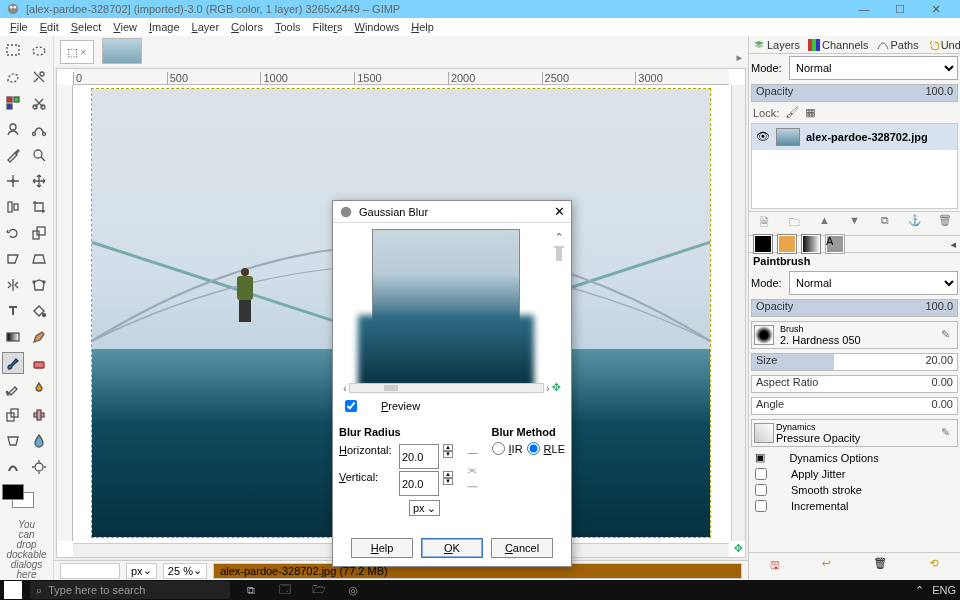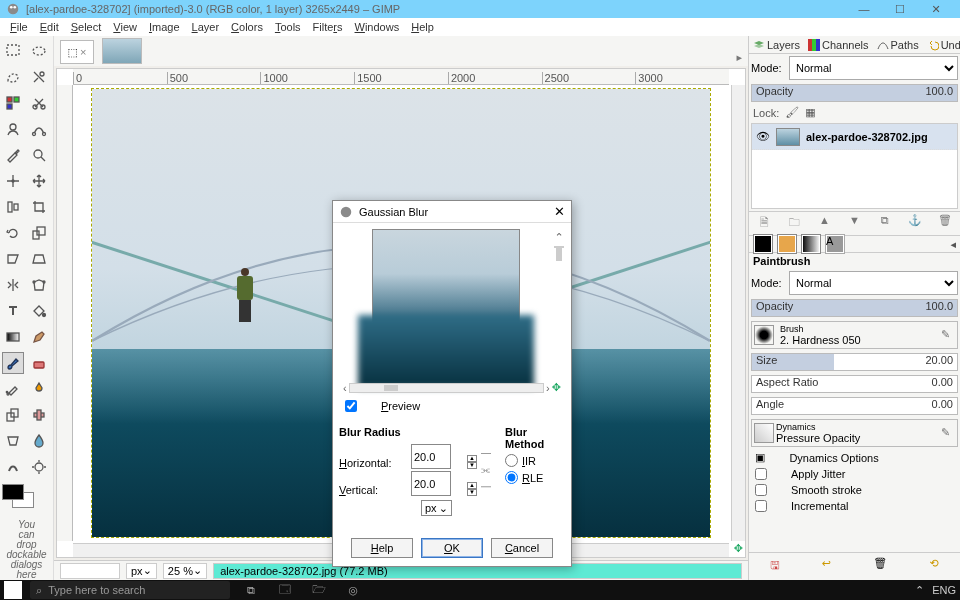--- a/index.html
+++ b/index.html
@@ -45,21 +45,21 @@
 .person .body{width:16px;height:24px;background:#556b2f;margin:0 auto;border-radius:3px;}
 .person .legs{width:12px;height:22px;background:#333;margin:0 auto;}
 .bridge .cable{position:absolute;left:0;right:0;top:-120px;height:120px;overflow:visible;}
 .cable svg{width:100%;height:100%;}
 .scroll-h{position:absolute;left:16px;right:16px;bottom:0;height:14px;background:#f0f0f0;border-top:1px solid #ccc;}
 .scroll-v{position:absolute;right:0;top:16px;bottom:16px;width:14px;background:#f0f0f0;border-left:1px solid #ccc;}
 .movecorner{position:absolute;right:2px;bottom:2px;color:#2a6;}
 .statusbar{height:20px;background:#f5f5f3;border-top:1px solid #ccc;display:flex;align-items:center;gap:6px;padding:0 6px;}
 .statusbar .fld{border:1px solid #ccc;background:#fff;padding:1px 4px;height:16px;display:flex;align-items:center;}
 .statusbar .fld.wide{flex:0 0 60px;}
-.statusbar .status{border:1px solid #ccc;background:#5eead4;padding:1px 6px;height:16px;flex:1;}
+.statusbar .status{border:1px solid #ccc;background:#a16207;padding:1px 6px;height:16px;flex:1;}
 .rightpanel{width:212px;background:#f5f5f3;border-left:1px solid #ccc;display:flex;flex-direction:column;}
 .dockhdr{height:18px;display:flex;align-items:center;border-bottom:1px solid #ccc;}
 .docktab{padding:2px 4px;display:flex;align-items:center;gap:2px;color:#333;}
 .docktab svg{width:12px;height:12px;}
 .dockarrow{margin-left:auto;padding:0 4px;color:#555;}
 .slider-row{display:flex;align-items:flex-start;height:18px;border:1px solid #bbb;background:linear-gradient(90deg,#c4cfe0 100%,#fff 0);margin:2px;color:#333;padding:0 4px;justify-content:space-between;}
 .slider-row.part{background:linear-gradient(90deg,#c4cfe0 40%,#fff 40%);}
 .form-row{display:flex;align-items:center;margin:2px;gap:4px;}
 .form-row label{min-width:34px;}
 .form-row select, .form-row input{border:1px solid #aaa;height:24px;background:#fff;padding:0 2px;flex:1;}
@@ -92,28 +92,28 @@
 .pv-wrap{display:flex;align-items:flex-start;margin-bottom:4px;}
 .pv-scroll-v{width:12px;display:flex;flex-direction:column;align-items:center;gap:2px;color:#666;padding:2px 0;}
 .pv-scroll-v .track{flex:1;width:10px;background:#eee;border:1px solid #ccc;position:relative;}
 .pv-scroll-v .thumb{position:absolute;top:45%;left:1px;right:1px;height:14px;background:#ccc;}
 .pv-scroll-h{display:flex;align-items:center;gap:2px;color:#666;padding:0 4px 4px 4px;}
 .pv-scroll-h .track{flex:1;height:10px;background:#eee;border:1px solid #ccc;position:relative;}
 .pv-scroll-h .thumb{position:absolute;left:18%;top:1px;bottom:1px;width:14px;background:#ccc;}
 .pv-scroll-h .move{color:#2a6;}
 .dlg-section{margin:6px 0;}
 .dlg-section .title{font-weight:bold;margin-bottom:4px;}
-.numrow{display:flex;align-items:flex-end;gap:16px;margin:2px 0;}
+.numrow{display:flex;align-items:flex-start;gap:4px;margin:2px 0;}
 .numrow label{width:56px;}
 .numrow input{width:40px;border:1px solid #888;height:25px;text-align:left;padding:0 2px;}
 .spin{display:flex;flex-direction:column;}
 .spin div{width:10px;height:7px;border:1px solid #888;font-size:6px;line-height:5px;text-align:center;}
 .chain{display:flex;flex-direction:column;align-items:center;justify-content:center;color:#888;font-size:10px;margin-left:4px;}
 .unit{border:1px solid #888;padding:1px 3px;height:16px;display:flex;align-items:center;gap:2px;margin-left:10px;}
-.radios{display:flex;flex-direction:column;gap:4px;}
+.radios{display:flex;flex-direction:row;gap:4px;}
 .radios label{display:flex;align-items:center;gap:4px;}
 .dlgfoot{display:flex;gap:8px;justify-content:center;padding:8px 6px;}
 .btn{min-width:62px;height:20px;border:1px solid #888;background:#f4f4f4;display:flex;align-items:center;justify-content:center;}
 .btn.primary{border:1px solid #3a76c4;box-shadow:inset 0 0 0 1px #8db4e8;}
 
 .taskbar{height:20px;background:#101010;display:flex;align-items:center;color:#ccc;padding:0 4px;gap:8px;}
 .taskbar .start{width:18px;height:18px;background:#fff;}
 .taskbar .search{flex:0 0 200px;height:18px;background:#222;border-radius:2px;display:flex;align-items:center;gap:6px;padding:0 6px;color:#999;}
 .taskbar .sep{flex:1;}
 .taskbar .tray{display:flex;align-items:center;gap:8px;}

